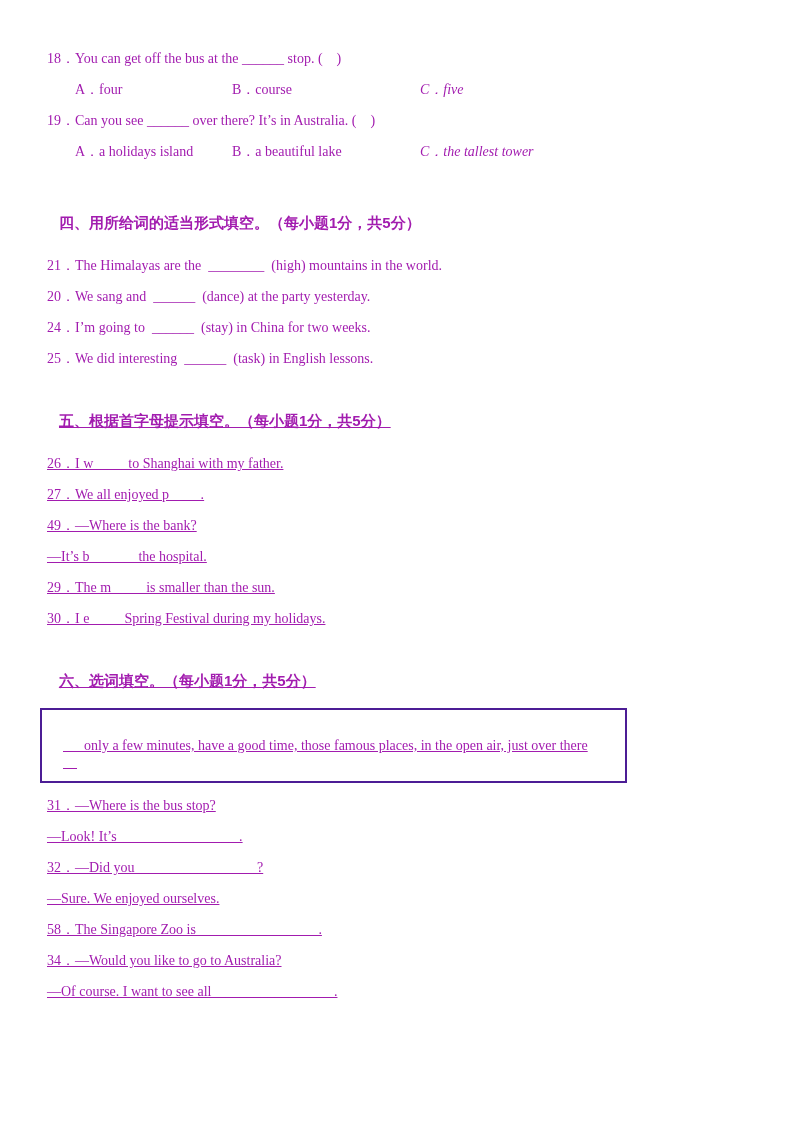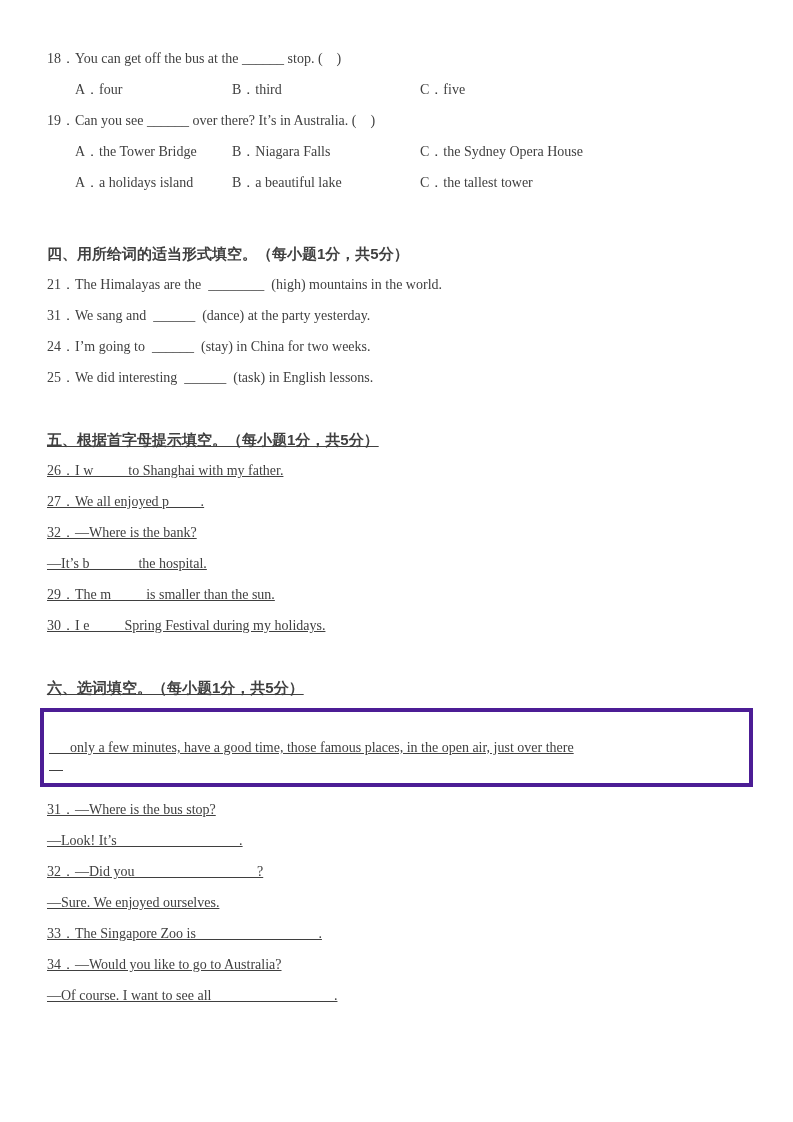--- a/index.html
+++ b/index.html
@@ -6,113 +6,108 @@
     margin: 0;
     padding: 0;
     background: #ffffff;
   }
   .page {
     position: relative;
     box-sizing: border-box;
     width: 793px;
     height: 1122px;
     background: #ffffff;
-    color: #404040;
+    color: #a21caf;
     padding: 43px 40px 0 47px;
     font-family: "Liberation Serif", "DejaVu Serif", serif;
     font-size: 14px;
     overflow: hidden;
   }
   .line {
     line-height: 31px;
     min-height: 31px;
     white-space: pre-wrap;
   }
   .opts {
     display: flex;
     line-height: 31px;
     min-height: 31px;
     padding-left: 28px;
     white-space: pre-wrap;
     justify-content: space-between;
   }
   .opt-a { width: 157px; flex: 0 0 auto; }
   .opt-b { width: 188px; flex: 0 0 auto; }
-  .opt-c { flex: 1 1 auto; }
+  .opt-c { flex: 1 1 auto; font-style: italic; }
   .sec { margin: 0; }
   .sec-gap-lg { margin-top: 40px; }
   .sec-gap { margin-top: 31px; text-decoration: underline; }
   .sec-title {
-    margin: 0;
+    margin: 12px;
     font-family: "Liberation Sans", "DejaVu Sans", sans-serif;
     font-weight: 700;
     font-size: 15px;
     line-height: 31px;
     white-space: pre-wrap;
   }
   .word-bank {
     box-sizing: border-box;
-    width: 713px;
+    width: 587px;
     margin: 5px 0 7px -7px;
-    border: 4px solid #4c1d95;
-    padding: 10px 5px;
+    border: 2px solid #4c1d95;
+    padding: 10px 21px;
     line-height: 17px;
     white-space: pre-wrap;
   }
 </style>
 </head>
 <body>
 
 <div class="page">
 
   <section class="sec">
     <div class="line">18．You can get off the bus at the ______ stop. (    )</div>
     <div class="opts">
       <span class="opt-a">A．four</span>
-      <span class="opt-b">B．third</span>
+      <span class="opt-b">B．course</span>
       <span class="opt-c">C．five</span>
     </div>
     <div class="line">19．Can you see ______ over there? It’s in Australia. (    )</div>
-    <div class="opts">
-      <span class="opt-a">A．the Tower Bridge</span>
-      <span class="opt-b">B．Niagara Falls</span>
-      <span class="opt-c">C．the Sydney Opera House</span>
-    </div>
     <div class="opts">
       <span class="opt-a">A．a holidays island</span>
       <span class="opt-b">B．a beautiful lake</span>
       <span class="opt-c">C．the tallest tower</span>
     </div>
   </section>
 
   <section class="sec sec-gap-lg">
     <h2 class="sec-title">四、用所给词的适当形式填空。（每小题1分，共5分）</h2>
     <div class="line">21．The Himalayas are the  ________  (high) mountains in the world.</div>
-    <div class="line">31．We sang and  ______  (dance) at the party yesterday.</div>
+    <div class="line">20．We sang and  ______  (dance) at the party yesterday.</div>
     <div class="line">24．I’m going to  ______  (stay) in China for two weeks.</div>
     <div class="line">25．We did interesting  ______  (task) in English lessons.</div>
   </section>
 
   <section class="sec sec-gap">
     <h2 class="sec-title">五、根据首字母提示填空。（每小题1分，共5分）</h2>
     <div class="line">26．I w____  to Shanghai with my father.</div>
     <div class="line">27．We all enjoyed p____ .</div>
-    <div class="line">32．—Where is the bank?</div>
+    <div class="line">49．—Where is the bank?</div>
     <div class="line">—It’s b______  the hospital.</div>
     <div class="line">29．The m____  is smaller than the sun.</div>
     <div class="line">30．I e____  Spring Festival during my holidays.</div>
   </section>
 
   <section class="sec sec-gap">
     <h2 class="sec-title">六、选词填空。（每小题1分，共5分）</h2>
     <div class="word-bank">
       <span>only a few minutes, have a good time, those famous places, in the open air, just over there</span>
     </div>
     <div class="line">31．—Where is the bus stop?</div>
     <div class="line">—Look! It’s  ________________ .</div>
     <div class="line">32．—Did you  ________________ ?</div>
     <div class="line">—Sure. We enjoyed ourselves.</div>
-    <div class="line">33．The Singapore Zoo is  ________________ .</div>
+    <div class="line">58．The Singapore Zoo is  ________________ .</div>
     <div class="line">34．—Would you like to go to Australia?</div>
     <div class="line">—Of course. I want to see all  ________________ .</div>
   </section>
 
 </div>
 
 </body></html>

